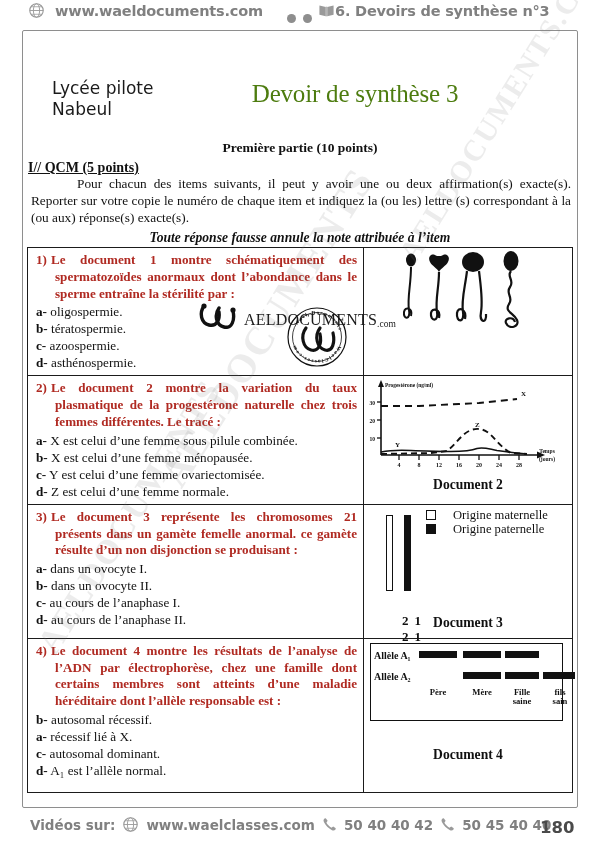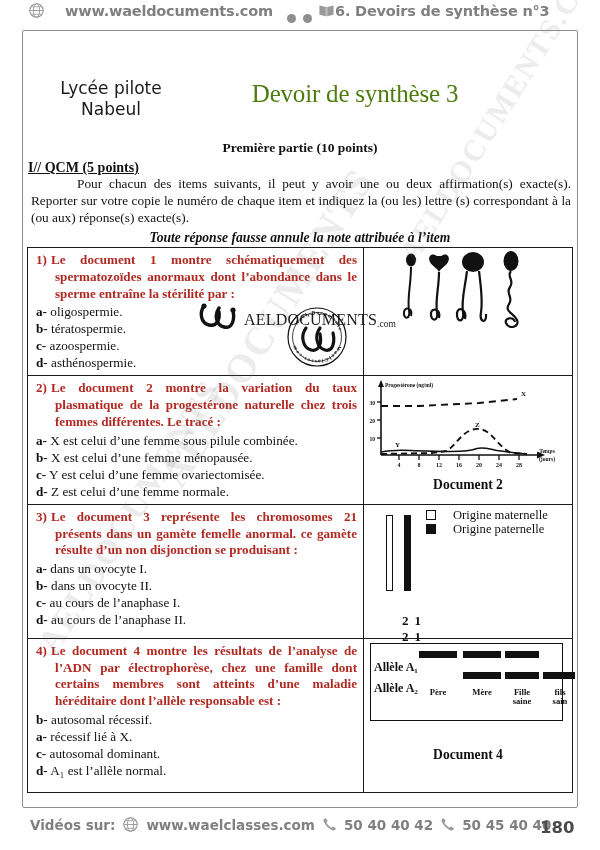--- a/index.html
+++ b/index.html
@@ -22,21 +22,21 @@
     border-radius:2px;
   }
 
   
   .topbar {
     position:absolute; left:0; top:0; width:600px; height:30px;
     display:flex; align-items:center;
   }
   .topbar-left {
     position:absolute; left:28px; top:2px;
-    display:flex; align-items:center; gap:20px;
+    display:flex; align-items:center; gap:10px;
   }
   .topbar-right {
     position:absolute; left:318px; top:2px;
     display:flex; align-items:center; 
   }
   .topbar-text {
     font-family:"DejaVu Sans", sans-serif;
     font-weight:bold; font-size:14.5px; color:#808080;
     letter-spacing:-0.2px; white-space:nowrap;
   }
@@ -44,21 +44,21 @@
   .notch { position:absolute; top:14px; width:9px; height:9px;
            border-radius:50%; background:#8e8e8e; }
   .notch.l { left:287px; }
   .notch.r { left:303px; }
 
   
   .lycee {
     position:absolute; left:52px; top:78px;
     font-family:"DejaVu Sans", sans-serif;
     font-size:17px; color:#1a1a1a; line-height:1.25;
-    text-align:center; width:118px;
+    width:118px;
   }
   .main-title {
     position:absolute; left:190px; top:80px; width:330px;
     font-family:Liberation Serif, serif;
     font-size:25px; color:#4d7c0f; text-align:center;
     letter-spacing:-0.2px;
   }
   .part-title {
     position:absolute; left:0; top:140px; width:600px;
     text-align:center; font-weight:bold; font-size:13.5px;
@@ -138,23 +138,22 @@
   .d3label { position:absolute; left:0; top:110px; width:100%; }
 
   
   .d4 { height:153px; position:relative; }
   .gel {
     position:absolute; left:6px; top:4px;
     width:193px; height:78px;
     border:1.5px solid #111;
   }
   .gel-lab {
-    position:absolute; font-weight:bold; font-size:12px;
+    position:absolute; font-weight:bold; font-size:10px;
     font-family:"Liberation Serif", serif;
-    margin-top:10px;
   }
   .gel-lab.a1 { left:3px; top:6px; }
   .gel-lab.a2 { left:3px; top:27px; }
   .band {
     position:absolute; height:7px; background:#111;
   }
   .gel-name {
     position:absolute; text-align:center; font-weight:bold;
     font-size:8.6px; line-height:1.1; width:42px;
   }
@@ -387,20 +386,21 @@
         <div class="legend-row">
           <span class="sq filled"></span>
           <span>Origine paternelle</span>
         </div>
       </div>
       <div class="chrom-area">
         <div class="chrom white"></div>
         <div class="chrom black"></div>
         <div class="chrom-nums">21 21</div>
       </div>
+      <div class="doclabel d3label">Document 3</div>
     </div>
   </div>
 
   <div class="qrow">
     <div class="qcell">
       <div class="qstem">
         <span class="num">4)</span><span>Le document 4 montre les résultats de l’analyse de l’ADN par électrophorèse, chez une famille dont certains membres sont atteints d’une maladie héréditaire dont l’allèle responsable est :</span>
       </div>
       <div class="opts">
         <div class="opt"><b>b-</b> <span>autosomal récessif.</span></div>

